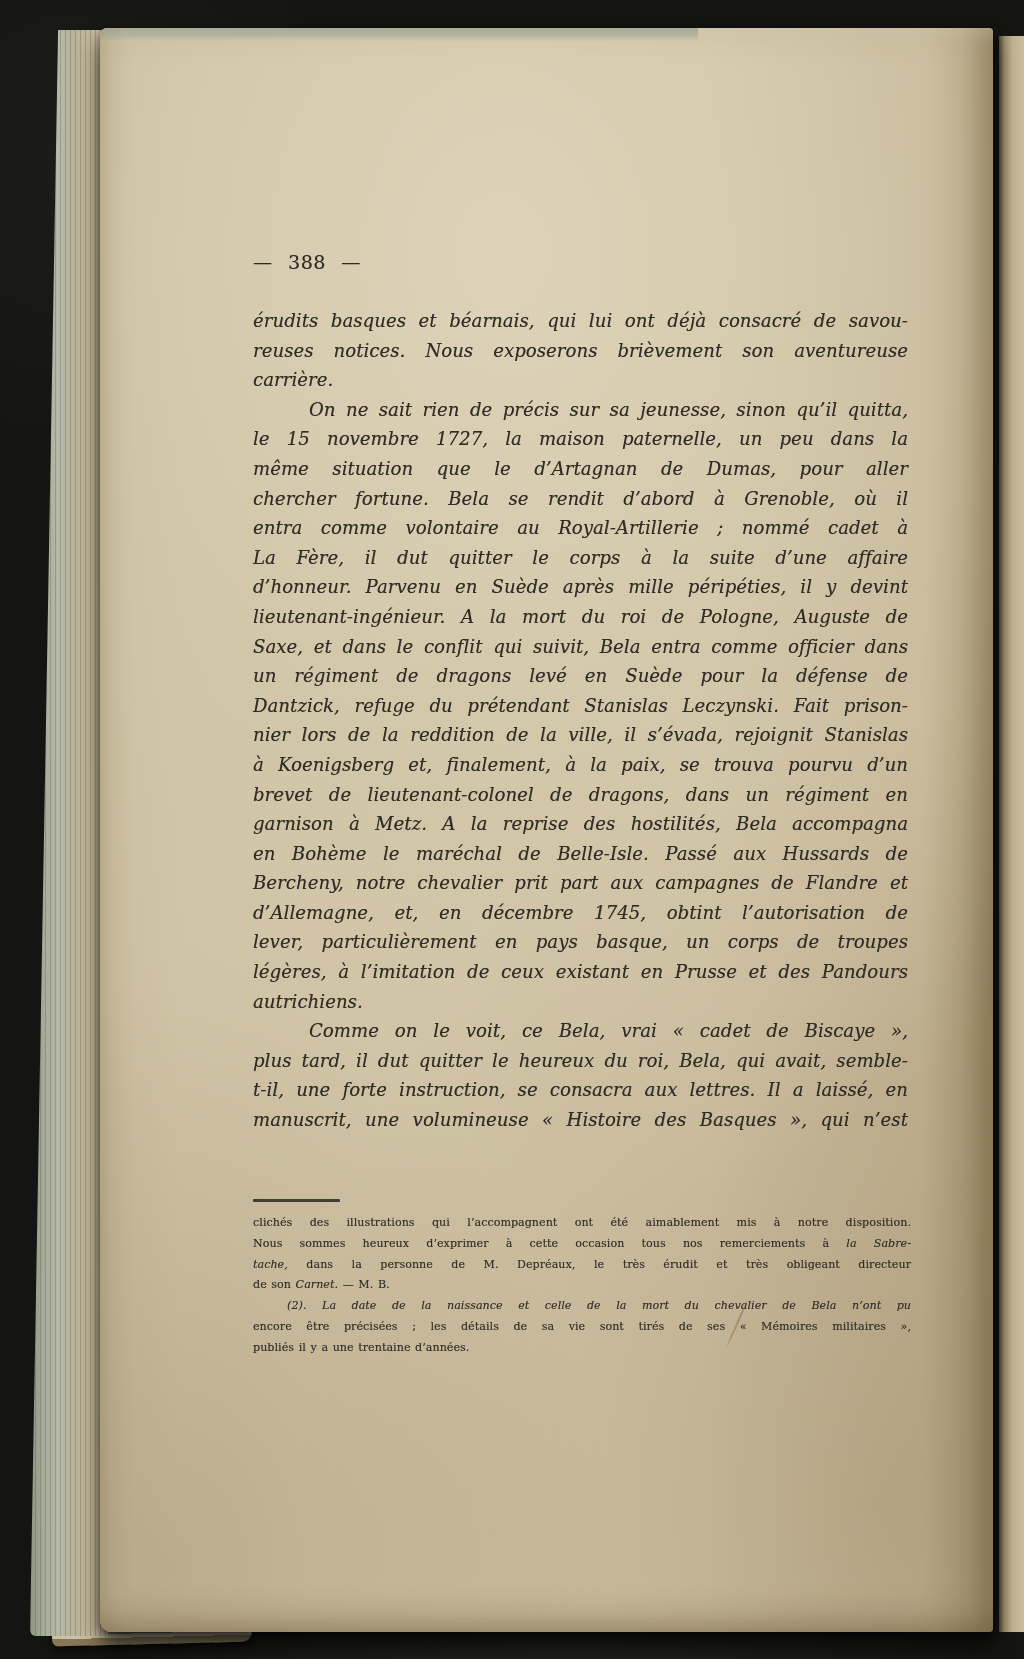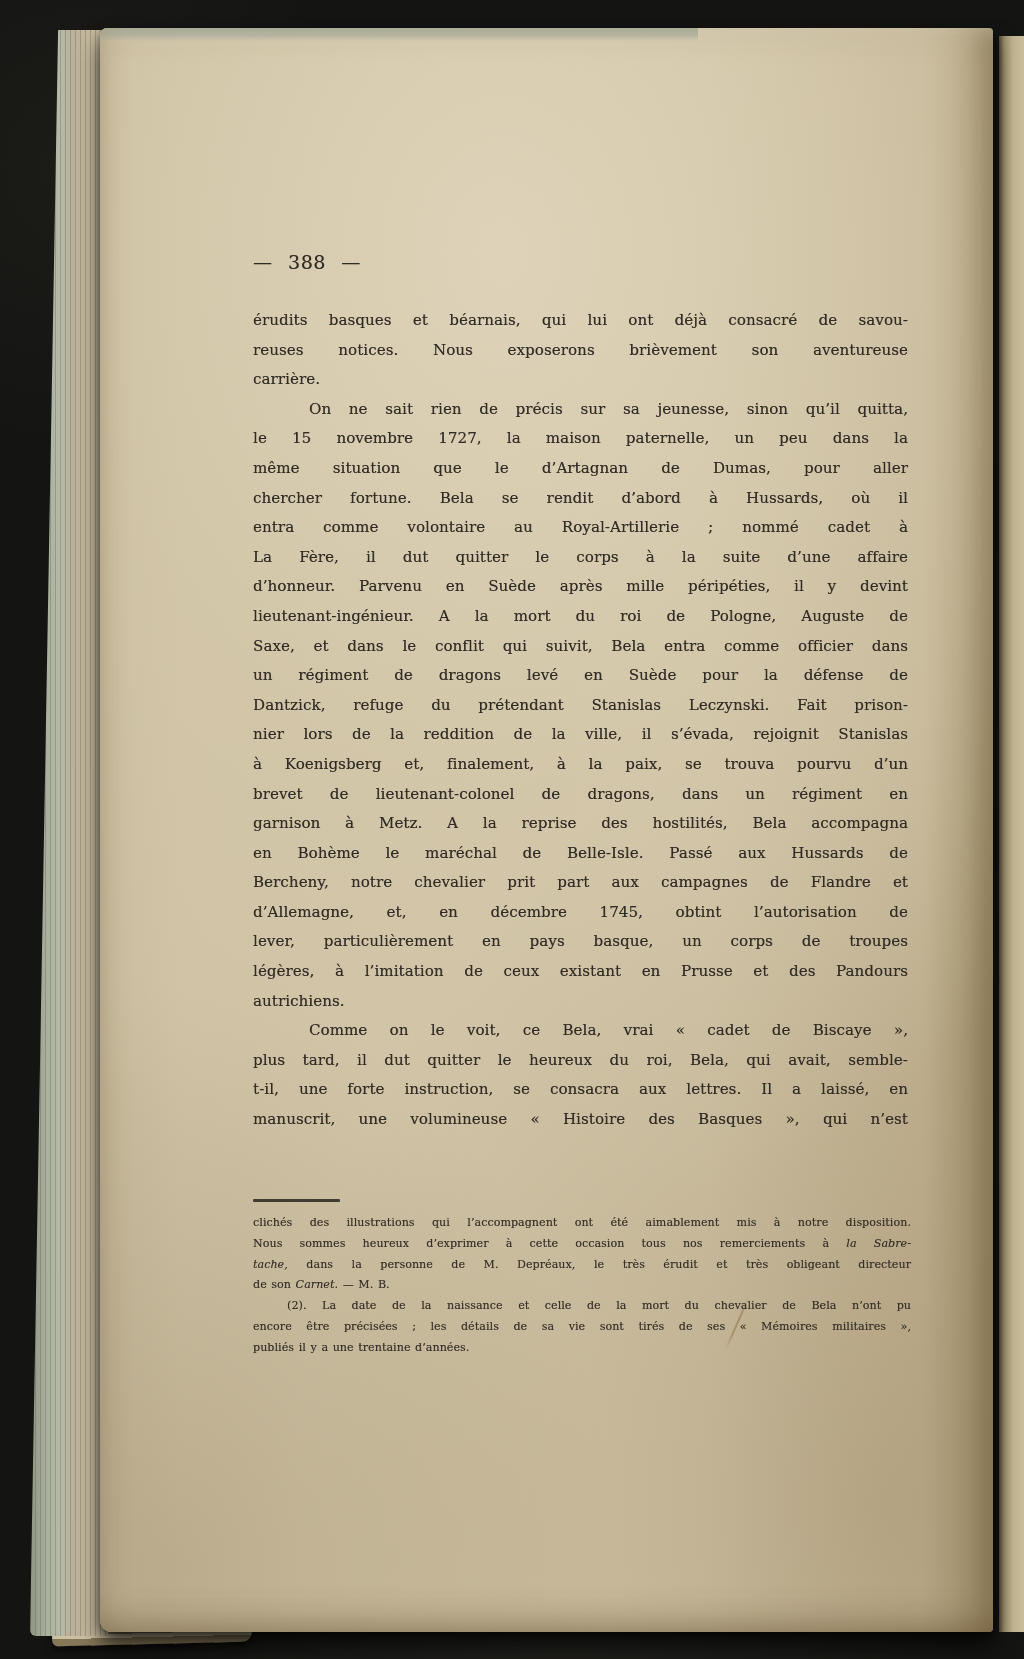--- a/index.html
+++ b/index.html
@@ -74,34 +74,35 @@
 
   
   .header-number {
     position:absolute; left:253px; top:251px; width:655px;
     text-align:left; font-size:19px; color:#2f2b25;
     word-spacing:9px; letter-spacing:.5px;
     text-shadow:.3px .3px .6px rgba(47,43,37,.5);
   }
   .body-text {
     position:absolute; left:253px; top:306px; width:655px;
-    font-size:15px; line-height:29.6px; color:#2f2b25;
+    font-size:18px; line-height:29.6px; color:#2f2b25;
     word-spacing:1.5px; letter-spacing:.1px;
     text-shadow:.3px .3px .6px rgba(47,43,37,.5);
+    font-style:italic;
   }
   .footnotes {
     position:absolute; left:253px; top:1213px; width:658px;
     font-size:11px; line-height:20.8px; color:#332f28;
     word-spacing:1px; letter-spacing:.1px;
     text-shadow:.25px .25px .5px rgba(47,43,37,.45);
   }
   .bline.just, .fline.just { text-align:justify; text-align-last:justify; }
   .bline.short, .fline.short { text-align:center; text-align-last:left; }
   .bline.ind { text-indent:56px; }
-  .fline.ind { text-indent:34px; }
+  .fline.ind { text-indent:34px;font-style:italic; }
   .it { font-style:italic; }
   .footnote-rule {
     position:absolute; left:253px; top:1199px; width:87px; height:3px;
     background:#2f2b25; border-radius:1px; opacity:.88;
   }
 </style>
 </head>
 <body>
 
 <div class="stage">
@@ -115,21 +116,21 @@
   </div>
 
   <div class="header-number">— 388 —</div>
   <div class="body-text">
       <div class="bline just"><span>érudits basques et béarnais, qui lui ont déjà consacré de savou-</span></div>
       <div class="bline just"><span>reuses notices. Nous exposerons brièvement son aventureuse</span></div>
       <div class="bline short"><span>carrière.</span></div>
       <div class="bline just ind"><span>On ne sait rien de précis sur sa jeunesse, sinon qu’il quitta,</span></div>
       <div class="bline just"><span>le 15 novembre 1727, la maison paternelle, un peu dans la</span></div>
       <div class="bline just"><span>même situation que le d’Artagnan de Dumas, pour aller</span></div>
-      <div class="bline just"><span>chercher fortune. Bela se rendit d’abord à Hussards, où il</span></div>
+      <div class="bline just"><span>chercher fortune. Bela se rendit d’abord à Grenoble, où il</span></div>
       <div class="bline just"><span>entra comme volontaire au Royal-Artillerie ; nommé cadet à</span></div>
       <div class="bline just"><span>La Fère, il dut quitter le corps à la suite d’une affaire</span></div>
       <div class="bline just"><span>d’honneur. Parvenu en Suède après mille péripéties, il y devint</span></div>
       <div class="bline just"><span>lieutenant-ingénieur. A la mort du roi de Pologne, Auguste de</span></div>
       <div class="bline just"><span>Saxe, et dans le conflit qui suivit, Bela entra comme officier dans</span></div>
       <div class="bline just"><span>un régiment de dragons levé en Suède pour la défense de</span></div>
       <div class="bline just"><span>Dantzick, refuge du prétendant Stanislas Leczynski. Fait prison-</span></div>
       <div class="bline just"><span>nier lors de la reddition de la ville, il s’évada, rejoignit Stanislas</span></div>
       <div class="bline just"><span>à Koenigsberg et, finalement, à la paix, se trouva pourvu d’un</span></div>
       <div class="bline just"><span>brevet de lieutenant-colonel de dragons, dans un régiment en</span></div>

